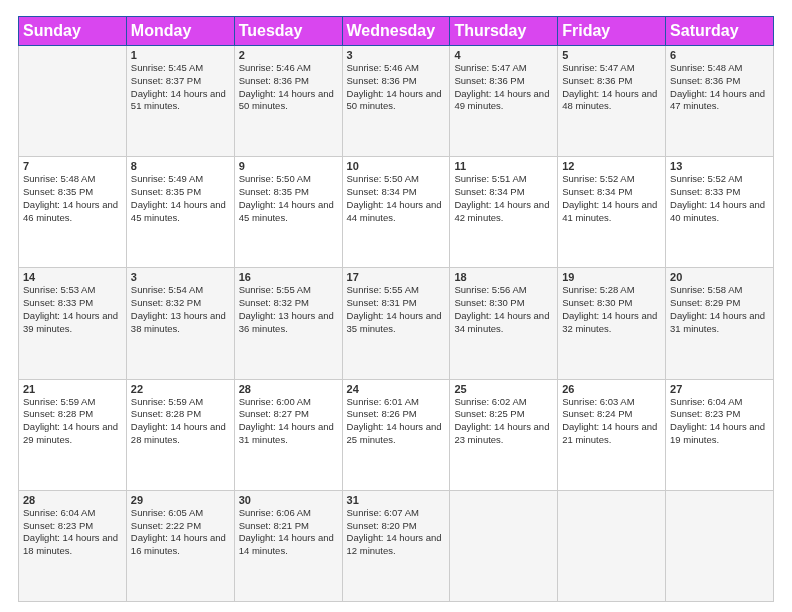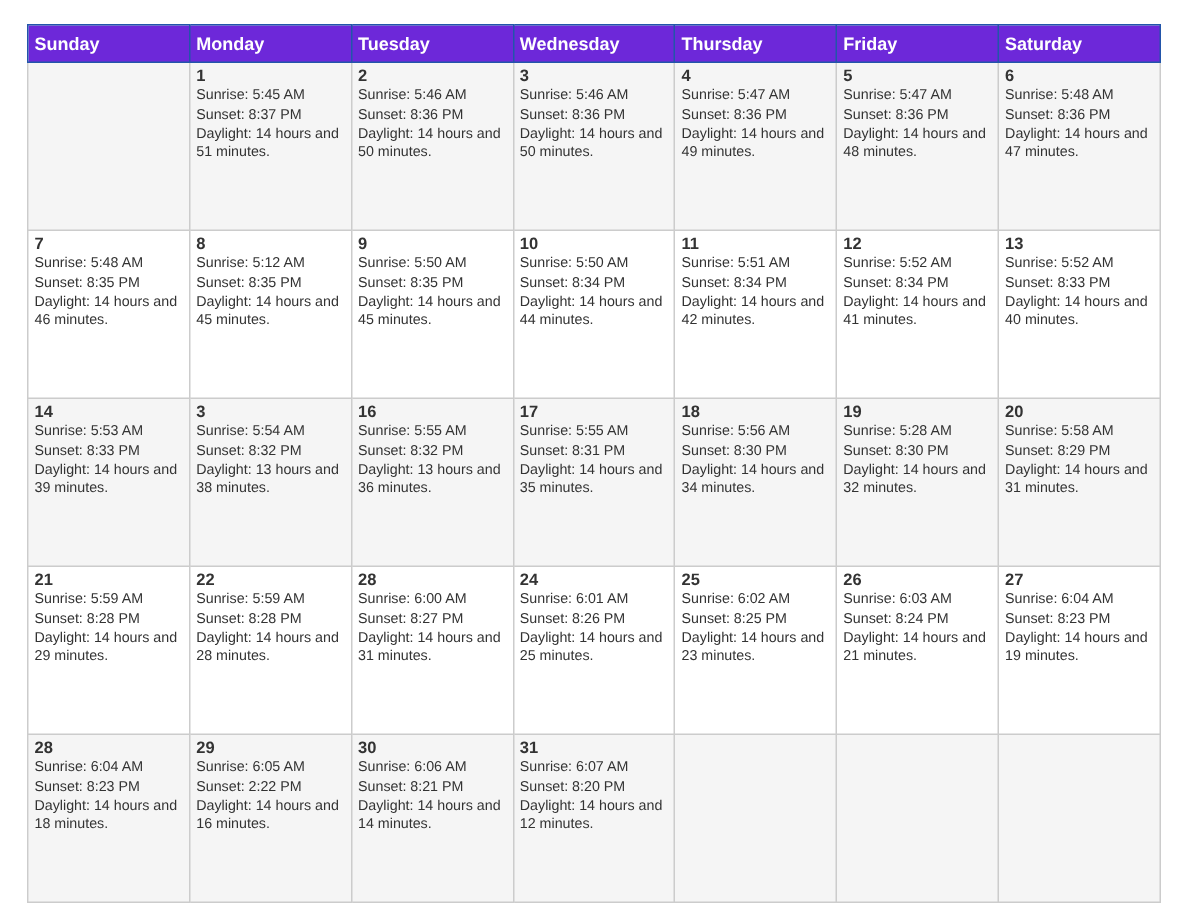--- a/index.html
+++ b/index.html
@@ -60,23 +60,23 @@
       font-size: 14px;
       color: #333;
     }
     .calendar-table {
       width: 100%;
       border-collapse: collapse;
       flex: 1;
       table-layout: fixed;
     }
     .calendar-table thead tr th {
-      background-color: #6d28d9;
+      background-color: #d946ef;
       color: #fff;
-      font-size: 12px;
+      font-size: 16px;
       font-weight: bold;
       padding: 5px 4px;
       border: 1px solid #2255aa;
       text-align: left;
       margin-left: 22px;
     }
     .calendar-table tbody tr td {
       border: 1px solid #ccc;
       vertical-align: top;
       padding: 3px 4px;
@@ -175,21 +175,21 @@
         <span class="day-num">7</span>
         <div class="cell-text">
           <div>Sunrise: 5:48 AM</div>
           <div>Sunset: 8:35 PM</div>
           <div>Daylight: 14 hours and 46 minutes.</div>
         </div>
       </td>
           <td>
         <span class="day-num">8</span>
         <div class="cell-text">
-          <div>Sunrise: 5:12 AM</div>
+          <div>Sunrise: 5:49 AM</div>
           <div>Sunset: 8:35 PM</div>
           <div>Daylight: 14 hours and 45 minutes.</div>
         </div>
       </td>
           <td>
         <span class="day-num">9</span>
         <div class="cell-text">
           <div>Sunrise: 5:50 AM</div>
           <div>Sunset: 8:35 PM</div>
           <div>Daylight: 14 hours and 45 minutes.</div>

